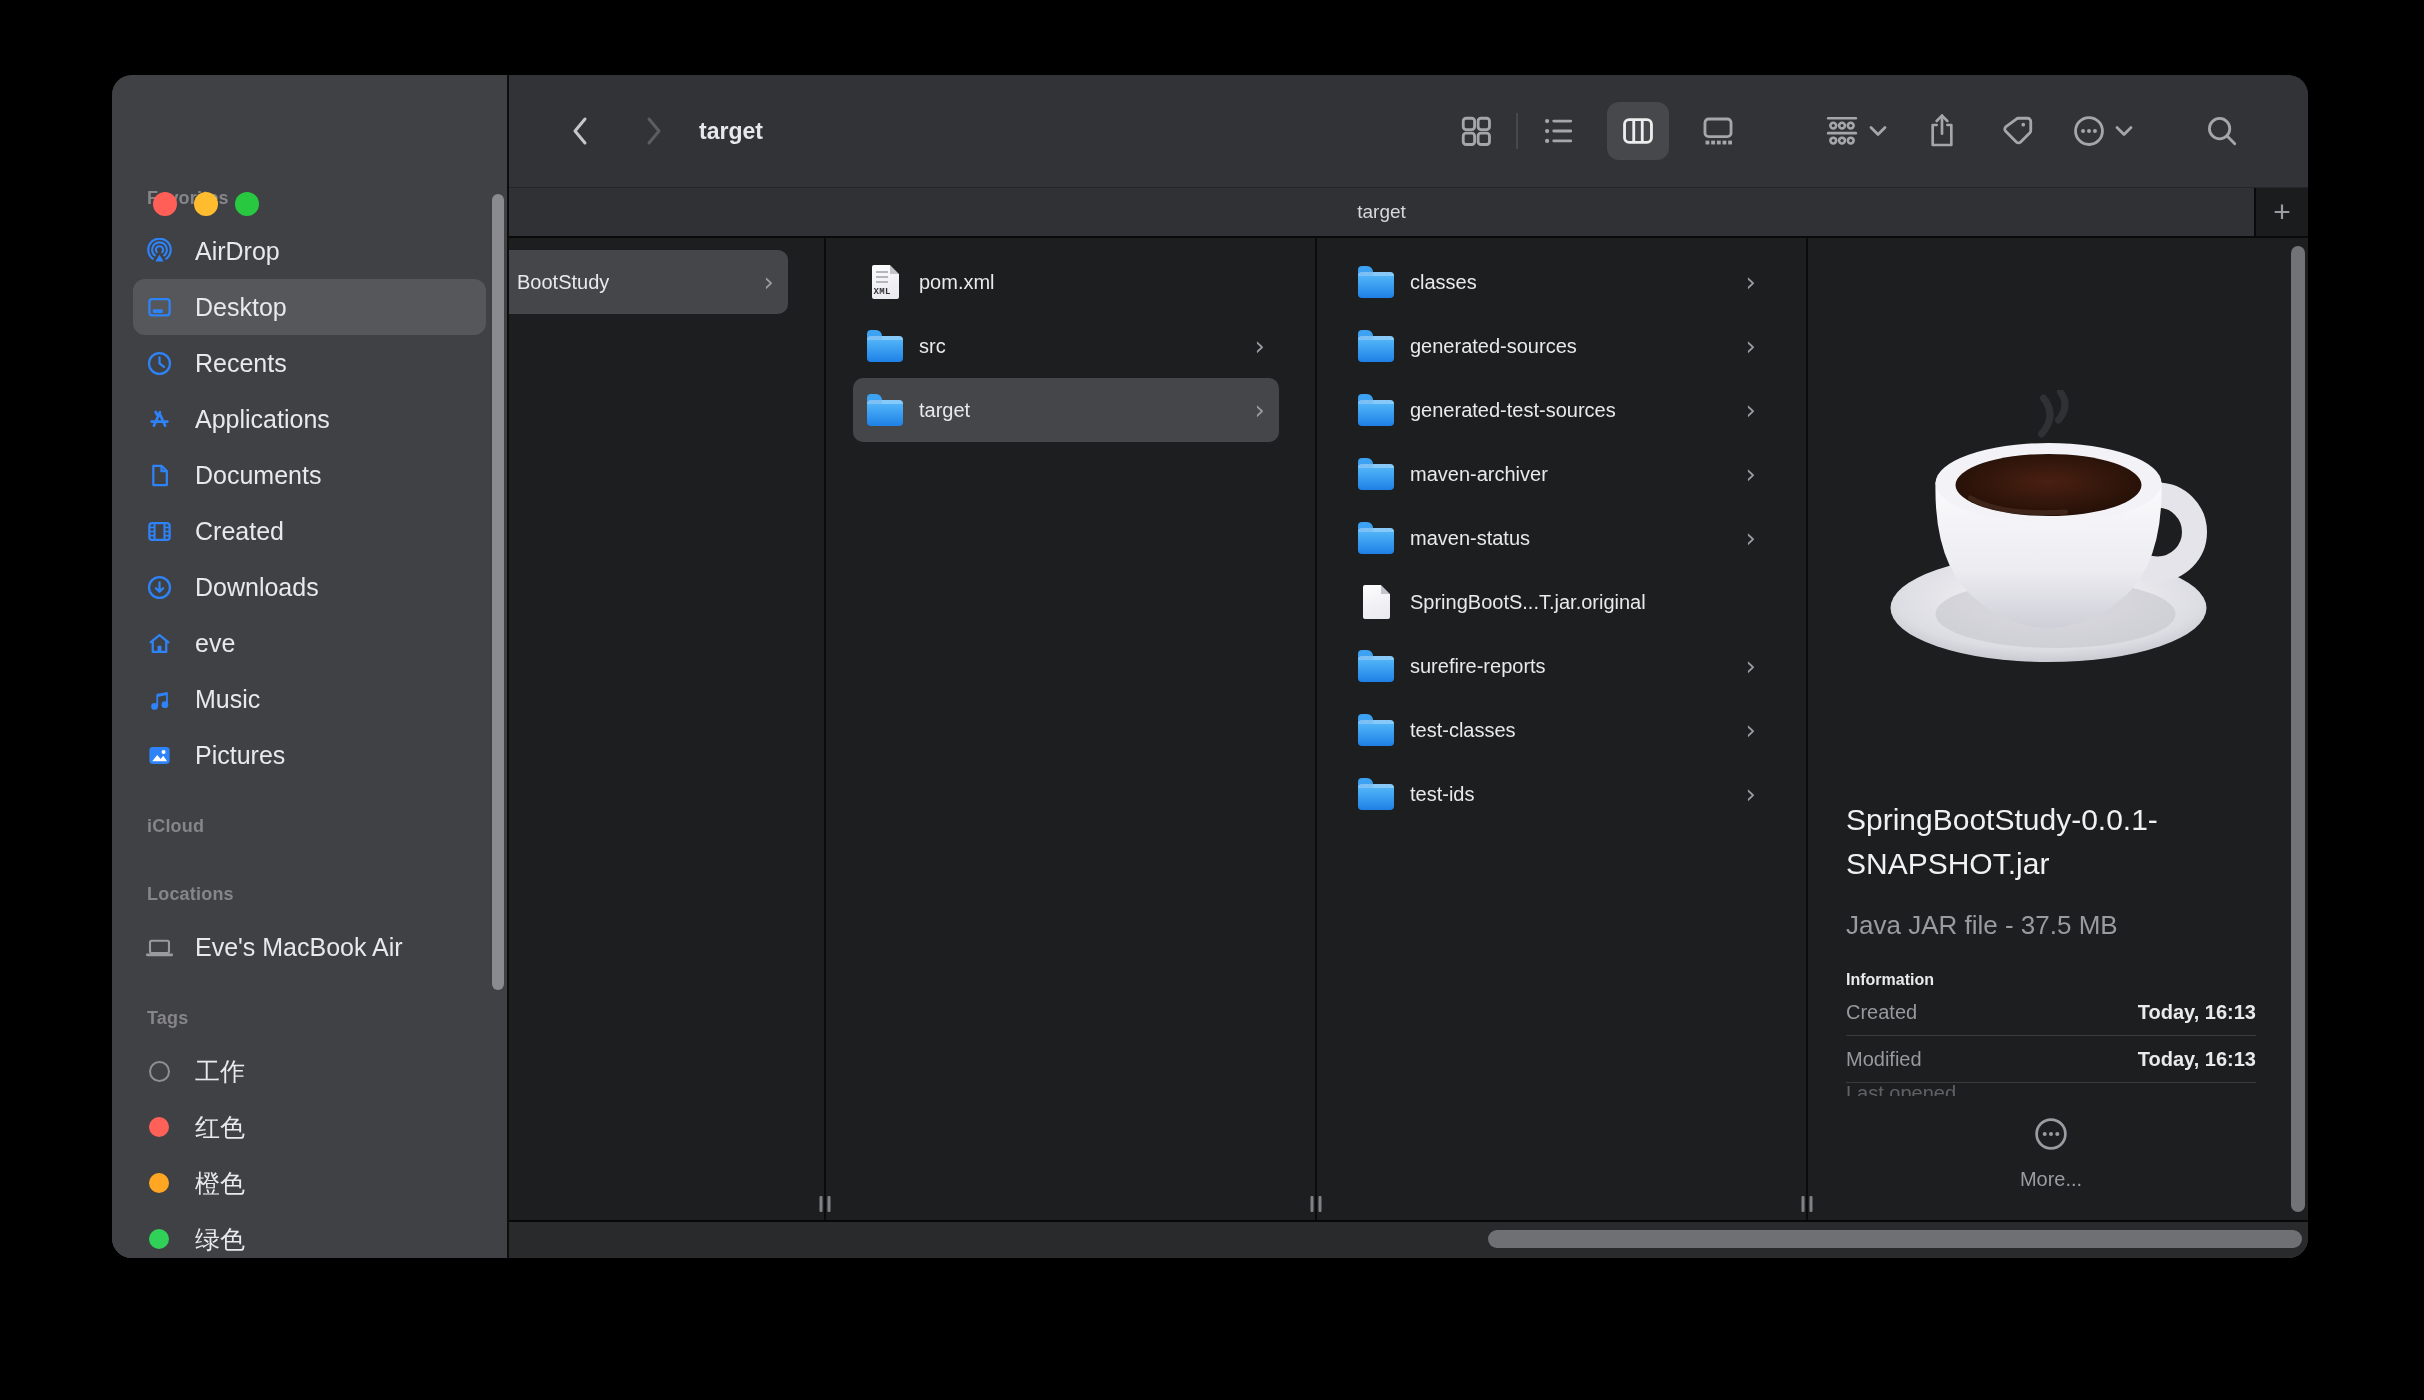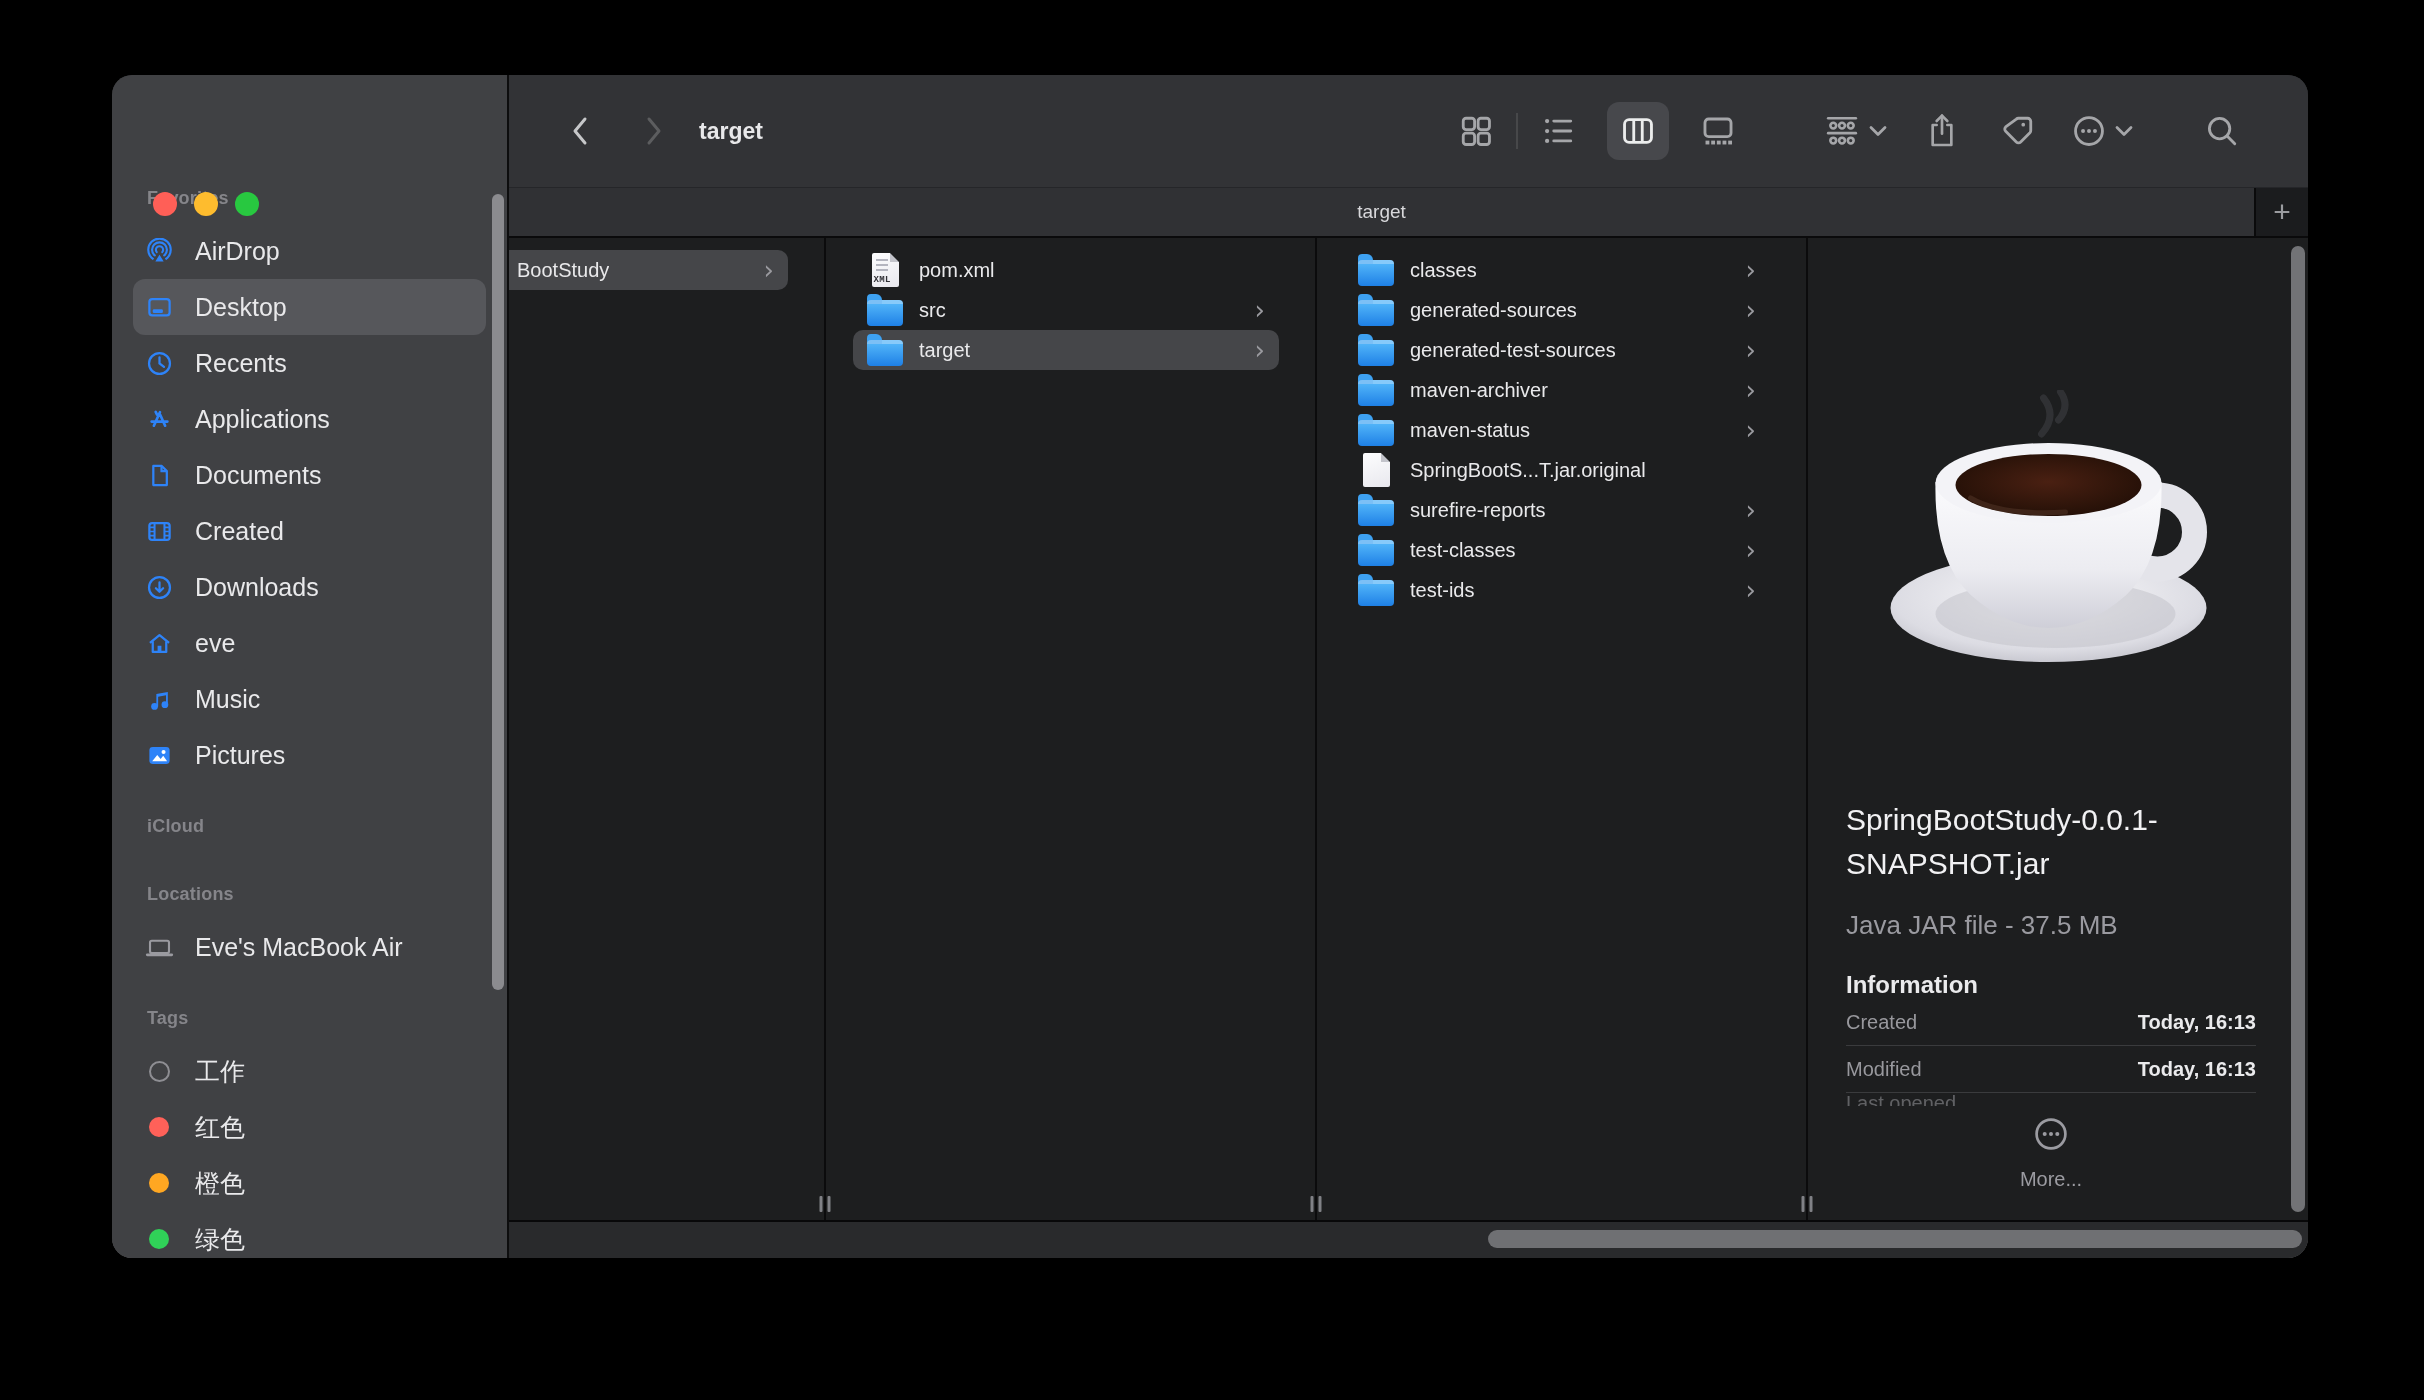--- a/index.html
+++ b/index.html
@@ -40,21 +40,21 @@
   .tabbar{height:48px;flex:0 0 48px;background:#303134;border-top:1px solid #252629;border-bottom:2px solid #0a0a0b;display:flex;}
   .tab{flex:1;display:flex;align-items:center;justify-content:center;font-size:19px;color:#d8d8db;}
   .newtab{width:52px;flex:0 0 52px;background:#1b1c1e;border-left:2px solid #0a0a0b;display:flex;align-items:center;justify-content:center;
     color:#9b9ca0;font-size:30px;font-weight:300;}
   
   .content{flex:1;display:flex;min-height:0;position:relative;background:#1d1e1f;}
   .col{border-right:2px solid #0b0b0c;padding-top:12px;position:relative;}
   .col1{width:315px;flex:0 0 315px;}
   .col2,.col3{width:489px;flex:0 0 489px;}
   .colprev{flex:1;position:relative;}
-  .frow{height:40px;margin:0 36px 0 27px;border-radius:10px;display:flex;align-items:center;position:relative;}
+  .frow{height:64px;margin:0 36px 0 27px;border-radius:10px;display:flex;align-items:center;position:relative;}
   .frow.selgray{background:#454649;}
   .frow.selblue{background:#2157d7;}
   .frow .ficon{width:44px;flex:0 0 44px;display:flex;justify-content:center;margin-left:10px;font-family:Liberation Mono, monospace;}
   .frow .fname{margin-left:12px;font-size:20px;color:#e9e9eb;white-space:nowrap;overflow:hidden;}
   .frow .chev{margin-left:auto;margin-right:14px;color:#9a9a9f;font-size:26px;line-height:1;font-family:"DejaVu Sans",sans-serif;}
   .frow.edge{margin-left:0;border-top-left-radius:0;border-bottom-left-radius:0;}
   .frow.edge .fname{margin-left:8px;}
   .folder{position:relative;width:36px;height:26px;border-radius:4px;background:linear-gradient(180deg,#4fb2f8 18%,#1e80e6);margin-top:5px;}
   .folder::before{content:"";position:absolute;top:-6px;left:0;width:15px;height:10px;border-radius:4px 6px 0 0;background:#3ea2f2;}
   .folder::after{content:"";position:absolute;top:0;left:0;right:0;height:4px;border-radius:4px 4px 0 0;background:rgba(255,255,255,.32);}
@@ -63,21 +63,21 @@
   .doclines{position:absolute;left:4px;top:6px;width:12px;height:15px;
     background:repeating-linear-gradient(#b4b5bf 0 2px,transparent 2px 5px);}
   .docbadge{position:absolute;bottom:2px;left:2px;font-size:9px;font-weight:bold;color:#303036;letter-spacing:.3px;}
   .handle{position:absolute;bottom:8px;display:flex;gap:5px;transform:translateX(-50%);}
   .handle i{display:block;width:3px;height:16px;background:#808186;border-radius:1px;}
   
   .cupwrap{position:absolute;left:50%;top:152px;transform:translateX(-50%);}
   .pinfo{position:absolute;left:38px;right:52px;top:560px;}
   .pname{font-size:30px;color:#f1f1f3;line-height:44px;}
   .pkind{margin-top:24px;font-size:26px;color:#9a9aa0;}
-  .psec{margin-top:30px;font-size:24px;font-weight:bold;color:#eaeaec;}
+  .psec{margin-top:30px;font-size:16px;font-weight:bold;color:#eaeaec;}
   .irow{display:flex;justify-content:space-between;align-items:center;height:46px;}
   .irow .il{font-size:20px;color:#98989d;}
   .irow .iv{font-size:20px;font-weight:bold;color:#eaeaec;}
   .isep{height:1px;background:#3a3b3d;}
   .irow.clipped{height:13px;overflow:hidden;opacity:.55;align-items:flex-start;}
   .irow.clipped .il{line-height:20px;}
   .morewrap{position:absolute;left:0;right:14px;top:878px;display:flex;flex-direction:column;align-items:center;}
   .morelabel{margin-top:16px;font-size:20px;color:#9b9ba1;}
   .prev-scroll{position:absolute;right:3px;top:8px;width:14px;bottom:8px;border-radius:7px;background:#727376;}
   

